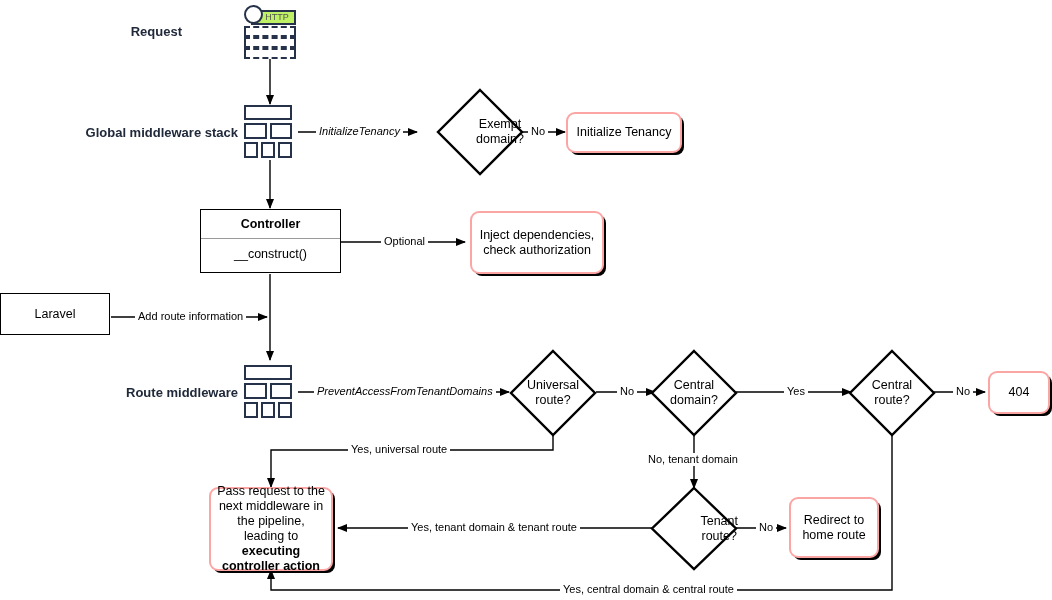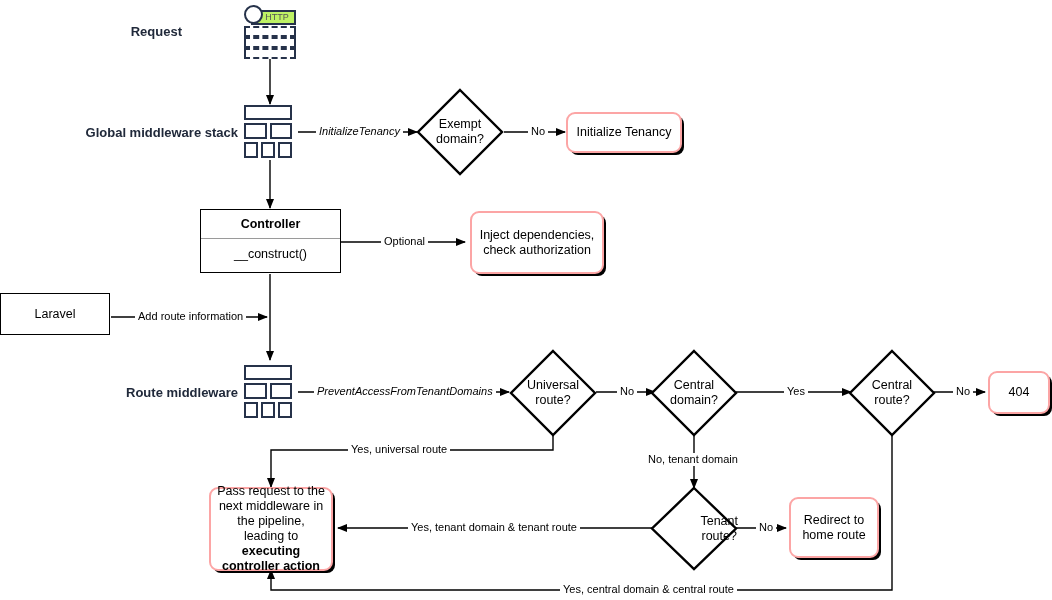--- a/index.html
+++ b/index.html
@@ -269,21 +269,21 @@
       <div class="cell"></div>
       <div class="cell"></div>
     </div>
     <div class="row r3">
       <div class="cell"></div>
       <div class="cell"></div>
       <div class="cell"></div>
     </div>
   </div>
 
-  <div class="node diamond" style="left:416px; top:88px; width:88px; height:88px;">
+  <div class="node diamond" style="left:436px; top:88px; width:88px; height:88px;justify-content:flex-end;">
     <svg class="dia-shape" viewBox="0 0 88 88" xmlns="http://www.w3.org/2000/svg">
       <polygon points="44,2 86,44 44,86 2,44" fill="#fff" stroke="#000" stroke-width="2.4"></polygon>
     </svg>
     <div class="dia-label">Exempt
 domain?</div>
   </div>
 
   <div class="node rounded" style="left:566px; top:112px; width:116px; height:41px;">
     <span>Initialize Tenancy</span>
   </div>

